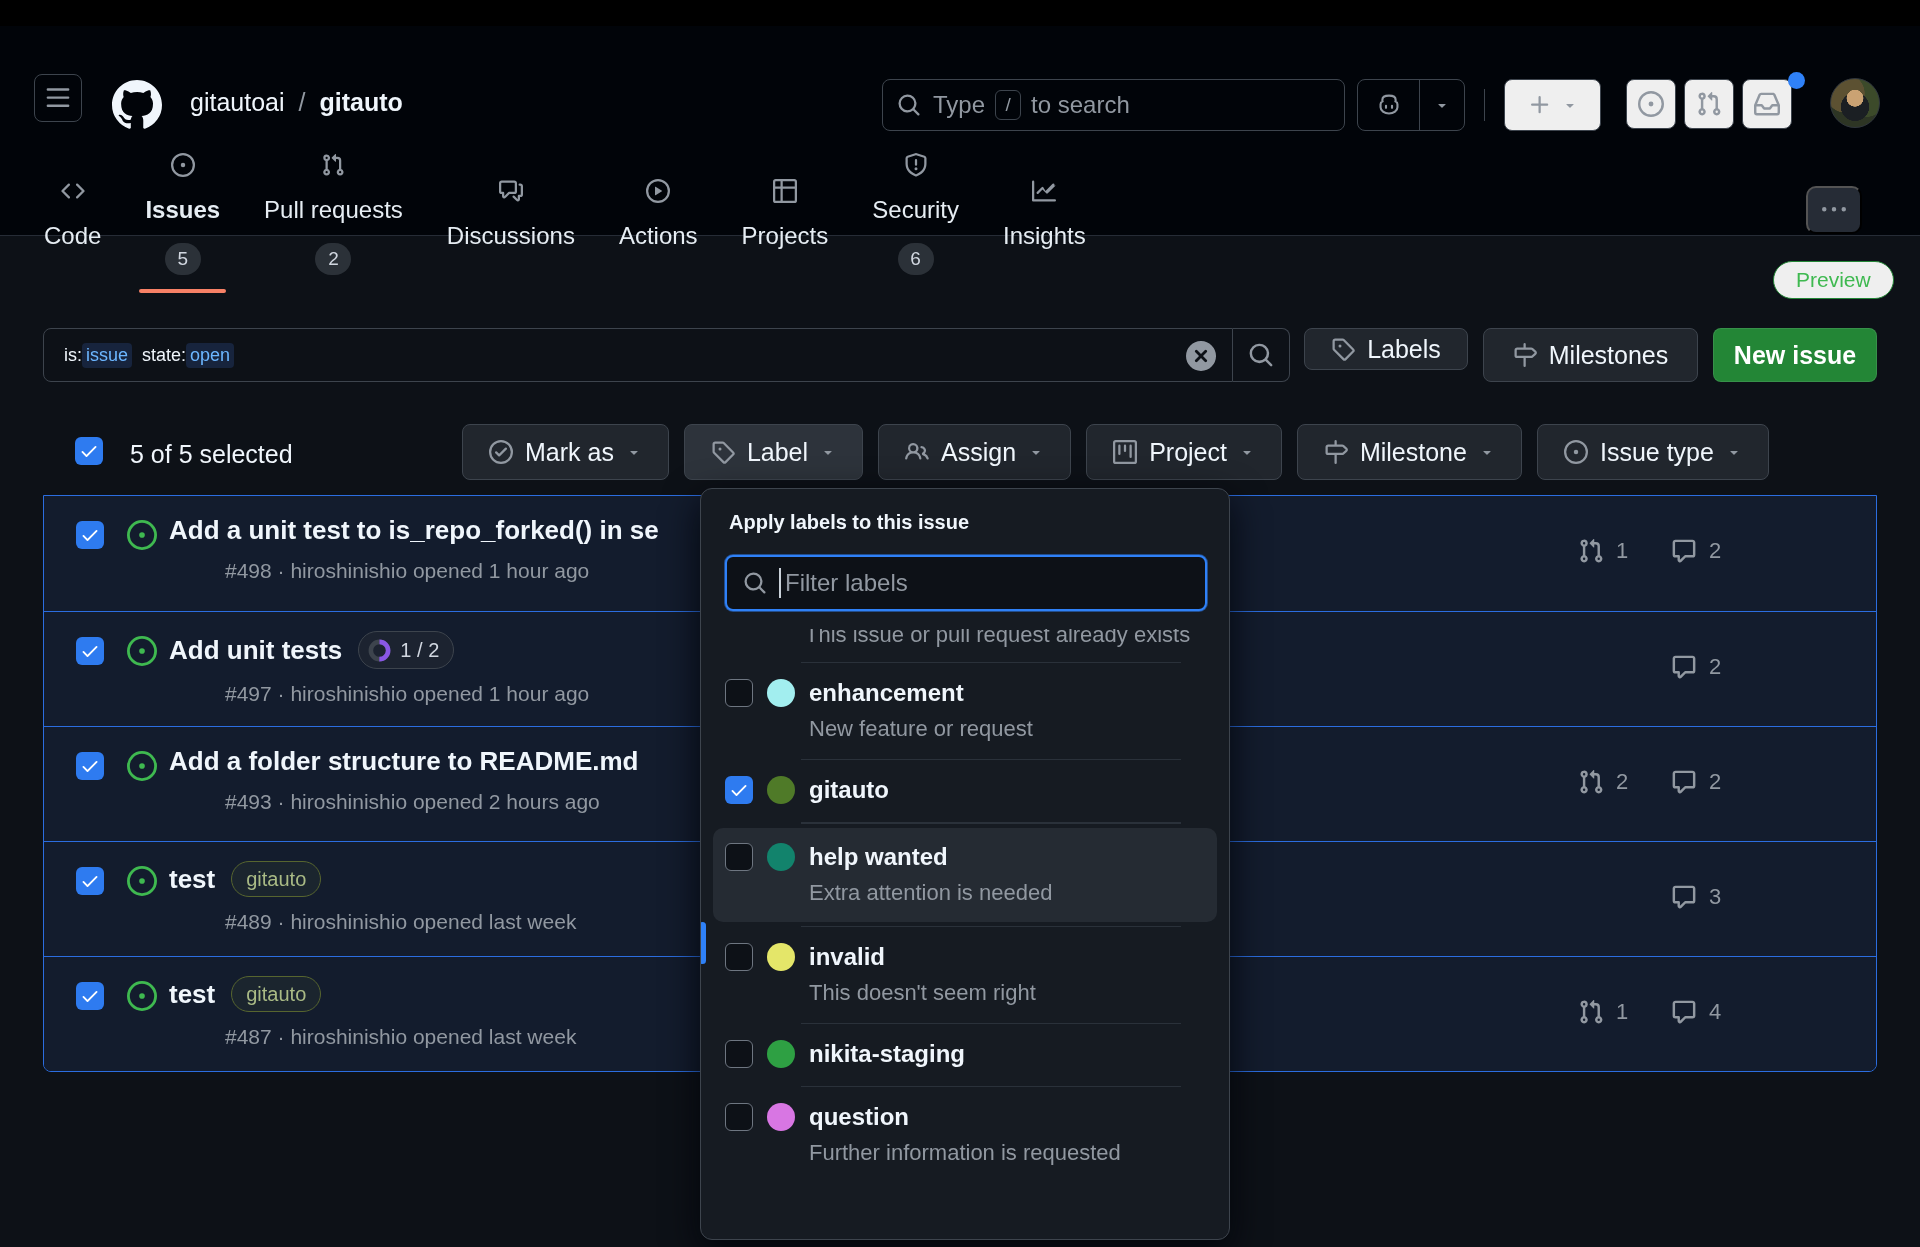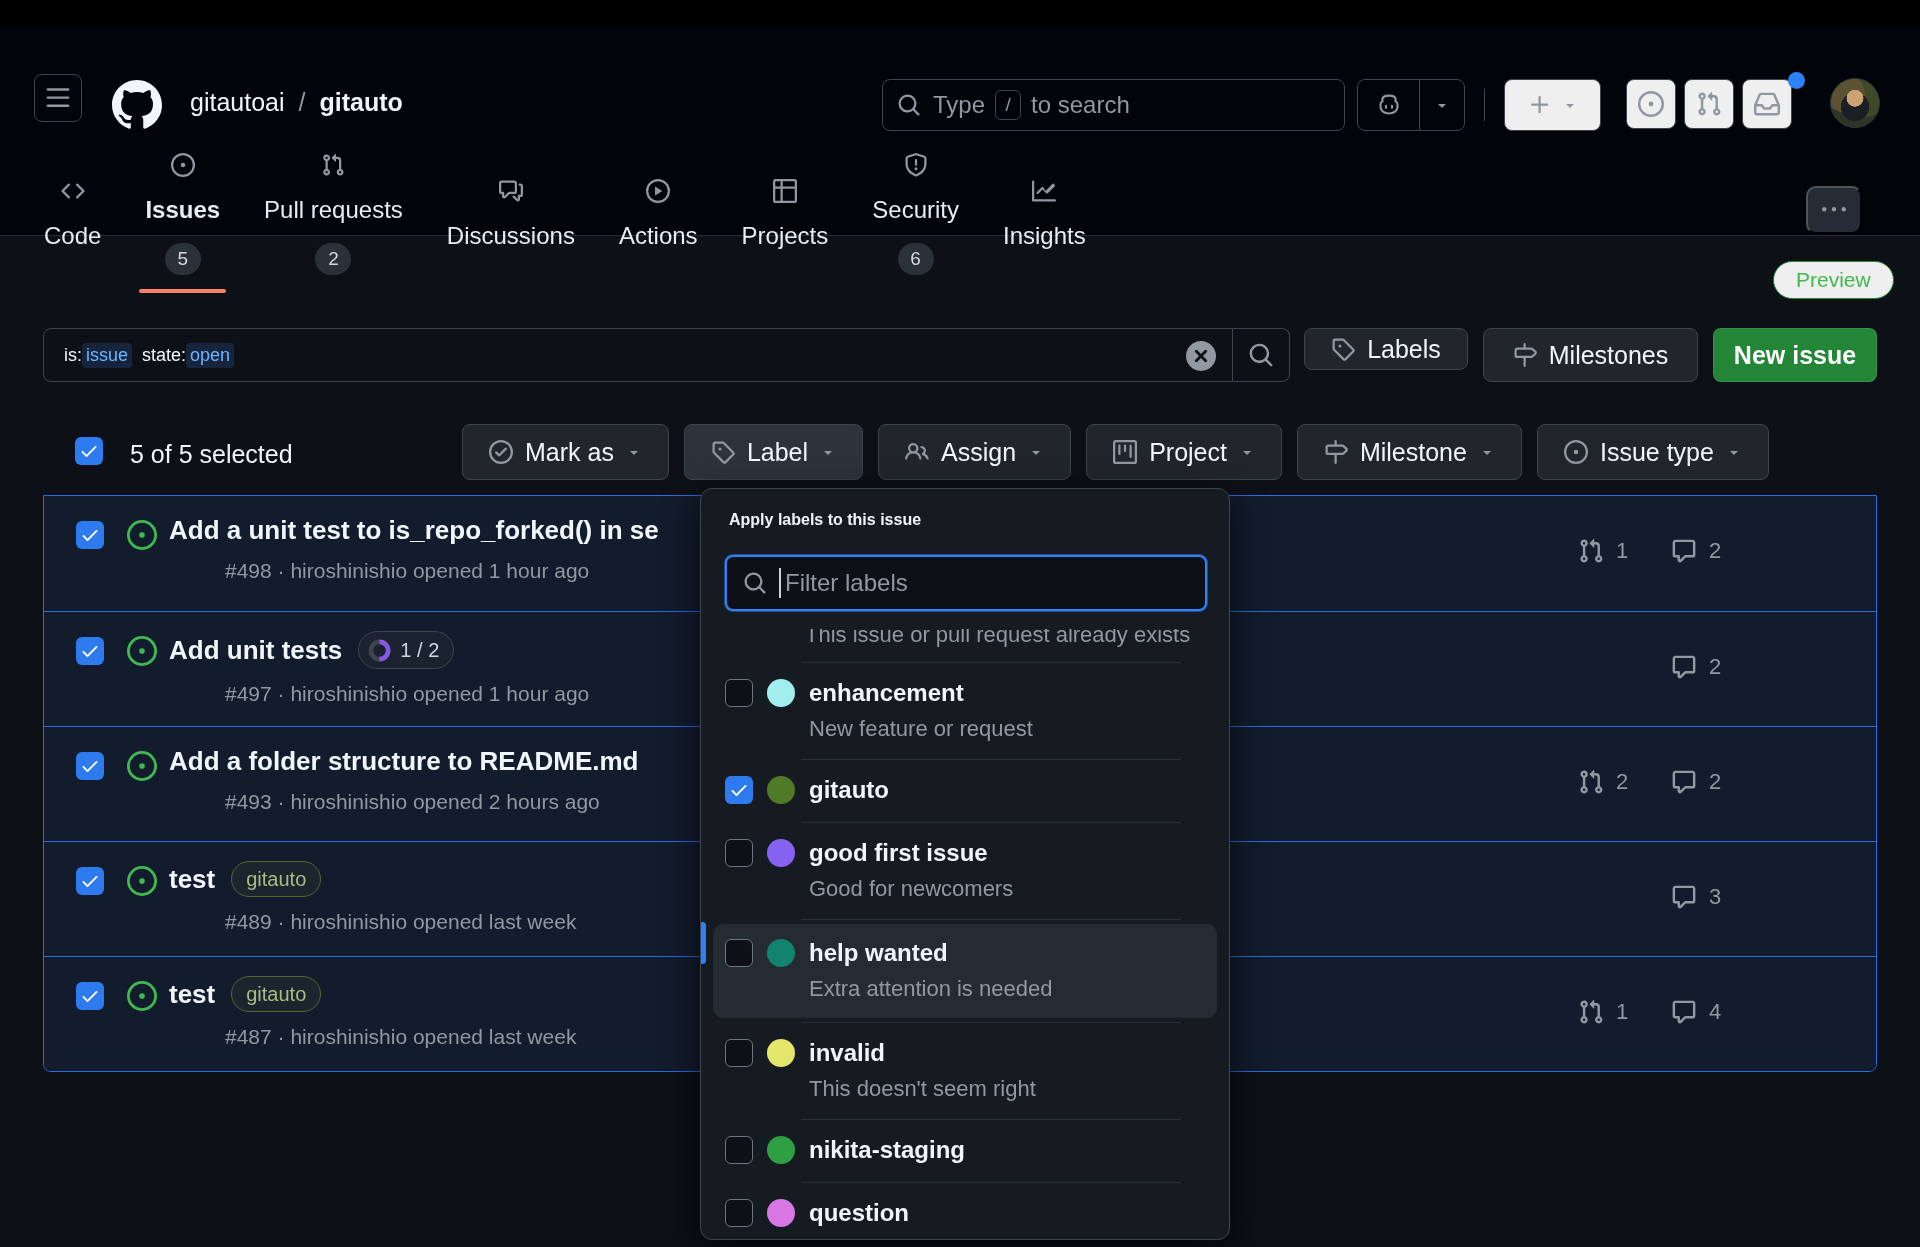--- a/index.html
+++ b/index.html
@@ -91,21 +91,21 @@
   .ititle { font-size:26px; font-weight:700; color:#f0f6fc; white-space:nowrap; text-decoration:none; }
   .imeta { margin-top:13px; margin-left:56px; font-size:21px; color:#9198a1; }
   .progress-pill { display:flex; align-items:center; gap:9px; height:38px; padding:0 14px 0 9px; border:1px solid #3d444d; background:#1c2330; border-radius:19px; color:#d1d7e0; font-size:20px; }
   .label-chip { display:flex; align-items:center; height:36px; padding:0 14px; border-radius:18px; font-size:20px; color:#a9ba85; border:1px solid #57652f; background:rgba(124,150,58,.08); }
   .pr-col, .cm-col { position:absolute; top:42px; display:flex; align-items:center; gap:12px; color:#9198a1; font-size:22px; }
   .pr-col { left:1534px; }
   .cm-col { left:1627px; }
 
   
   .label-pop { position:absolute; left:700px; top:488px; width:530px; height:752px; background:#161b22; border:1px solid #3d444d; border-radius:12px; box-shadow:0 12px 36px rgba(1,4,9,.85); z-index:10; overflow:hidden; }
-  .pop-title { margin:22px 28px 0; font-size:16px; font-weight:700; color:#f0f6fc; }
+  .pop-title { margin:22px 28px 0; font-size:20px; font-weight:700; color:#f0f6fc; }
   .pop-filter { position:absolute; left:24px; top:66px; width:482px; height:56px; background:#0d1117; border:2px solid #2f81f7; border-radius:8px; box-shadow:0 0 0 1px rgba(47,129,247,.5); display:flex; align-items:center; padding:0 16px; gap:12px; cursor:text; }
   .pop-filter .f-ic { color:#9198a1; }
   .pop-filter .caret-line { width:2px; height:30px; background:#c9d1d9; }
   .pop-filter .f-ph { font-size:24px; color:#9198a1; margin-left:-8px; }
   .pop-list { position:absolute; left:0; top:140px; right:0; bottom:0; overflow:hidden; }
   .pl-item { position:relative; padding:15px 24px 17px 24px; display:flex; cursor:pointer; }
   .pl-item .li-check { width:28px; height:28px; border-radius:6px; border:1px solid #6e7681; background:#0d1117; flex:none; margin-top:1px; }
   .pl-item .li-check.on { border:none; background:#2e7bf0; display:flex; align-items:center; justify-content:center; }
   .pl-item .li-check.on svg { width:20px; height:20px; color:#fff; }
   .li-dot { width:28px; height:28px; border-radius:50%; flex:none; margin:1px 0 0 14px; }
@@ -620,28 +620,20 @@
           <svg viewBox="0 0 16 16" fill="currentColor">
             <path d="M13.78 4.22a.75.75 0 0 1 0 1.06l-7.25 7.25a.75.75 0 0 1-1.06 0L2.22 9.28a.751.751 0 0 1 .018-1.042.751.751 0 0 1 1.042-.018L6 10.94l6.72-6.72a.75.75 0 0 1 1.06 0Z"></path>
           </svg>
         </span>
         <span class="li-dot" style="background: rgb(79, 122, 40);"></span>
         <span class="li-text">
           <div class="li-name">gitauto</div>
         </span>
       </div>
       <div class="li-divider"></div>
-      <div class="pl-item">
-        <span class="li-check"></span>
-        <span class="li-dot" style="background: rgb(134, 98, 242);"></span>
-        <span class="li-text">
-          <div class="li-name">good first issue</div>
-          <div class="li-desc">Good for newcomers</div>
-        </span>
-      </div>
       <div class="li-divider"></div>
       <div class="pl-item hl">
         <span class="li-check"></span>
         <span class="li-dot" style="background: rgb(18, 131, 108);"></span>
         <span class="li-text">
           <div class="li-name">help wanted</div>
           <div class="li-desc">Extra attention is needed</div>
         </span>
       </div>
       <div class="li-divider"></div>

